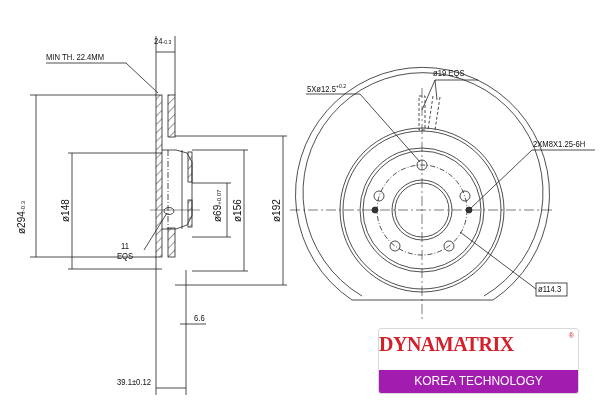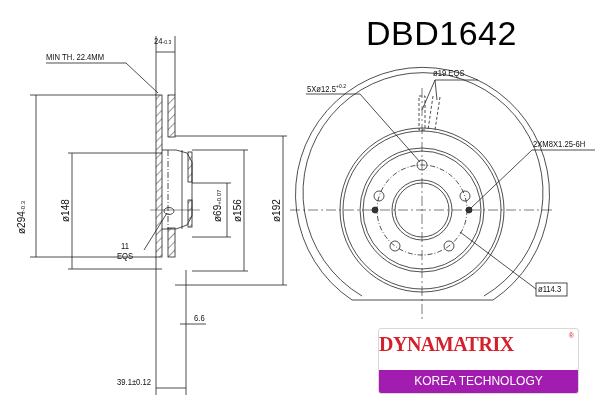--- a/index.html
+++ b/index.html
@@ -98,21 +98,20 @@
       <polyline points="532,150 595,150"></polyline>
       <line x1="532" y1="150" x2="471" y2="208"></line>
       <line x1="435" y1="80" x2="422" y2="110"></line>
       <line x1="435" y1="80" x2="437" y2="100"></line>
       <line x1="435" y1="80" x2="478" y2="80"></line>
       <line x1="460" y1="232" x2="536" y2="289"></line>
       <rect x="536" y="283" width="31" height="13"></rect>
     </g>
   </svg>
 
-  <div class="title">DBD1642</div>
 
   <div class="lbl" style="left:46px;top:52px;">MIN TH. 22.4MM</div>
   <div class="lbl" style="left:154px;top:36px;">
     <span>24</span><span style="font-size:6px;">-0.3</span>
   </div>
   <div class="vlbl" style="left:16px;top:234px;">
     <span>ø294</span><span style="font-size:6px;">-0.3</span>
   </div>
   <div class="vlbl" style="left:60px;top:222px;">ø148</div>
   <div class="vlbl" style="left:212px;top:222px;">

